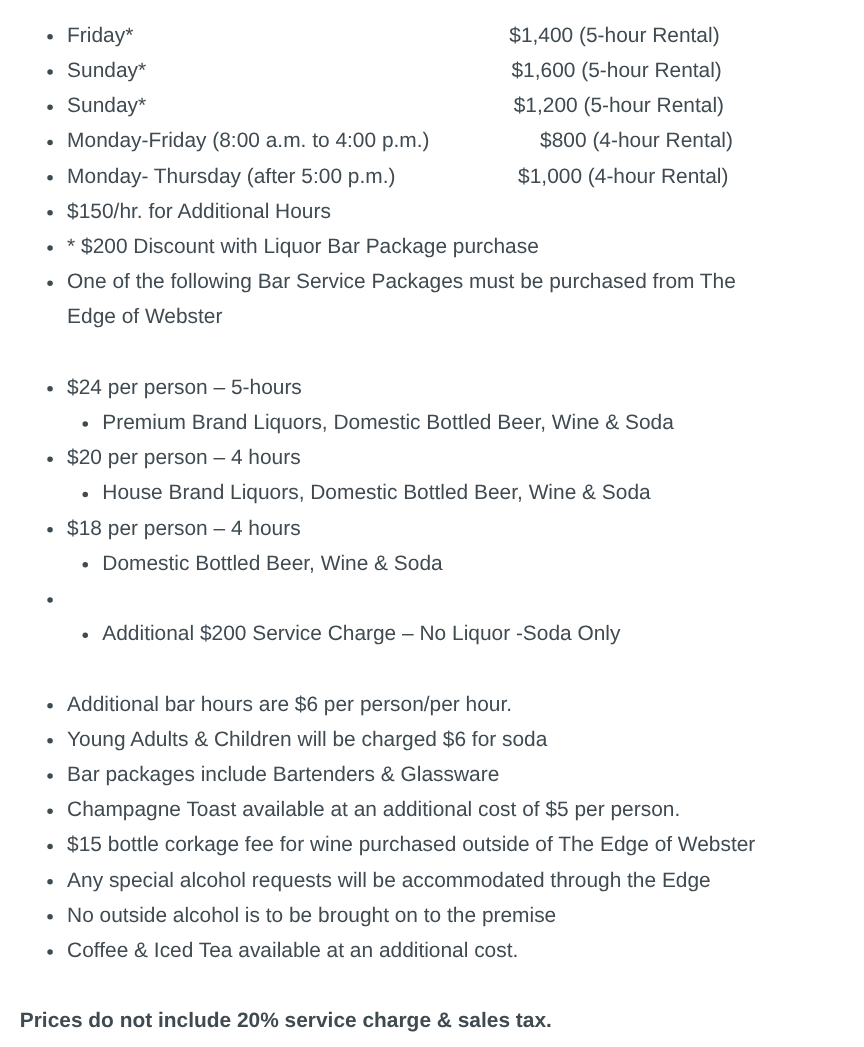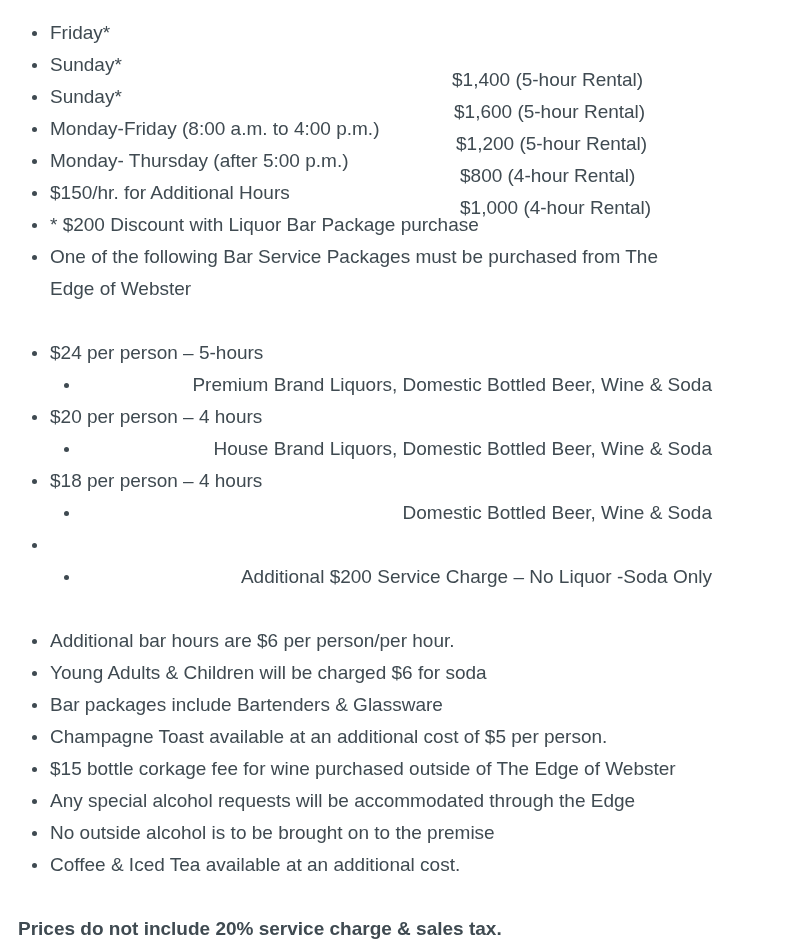--- a/index.html
+++ b/index.html
@@ -4,44 +4,43 @@
   <style>
     html, body { margin: 0; padding: 0; background: #ffffff; }
     body {
       width: 785px; height: 952px; overflow: hidden;
       font-family: "Liberation Sans", sans-serif;
       font-size: 19px;
       color: #3f4a51;
       position: relative;
     }
     ul { margin: 0; padding: 0; list-style: none; }
-    .list { position: absolute; left: 0; top: 17px; width: 712px; }
+    .list { position: absolute; left: 0; top: 17px; width: 712px; padding-left: 11px; }
     li.item {
       position: relative;
       padding-left: 50px;
       line-height: 32px;
       min-height: 32px;
       white-space: nowrap;
     }
     li.item.wrap { white-space: normal; padding-right: 50px; }
     .bullet {
       position: absolute; left: 32px; top: 14px;
       width: 5px; height: 5px; border-radius: 50%;
       background: #3f4a51;
     }
     .price {
-      position: absolute; top: 0; margin-top: 47px;
+      position: absolute; top: 0;
     }
     .spacer { height: 32px; }
     li.sub {
       position: relative;
       padding-left: 82px;
       line-height: 32px;
       white-space: nowrap;
-      text-align: right;
     }
     li.sub .bullet { left: 64px; }
     .footer {
       position: absolute; left: 18px; top: 913px;
       line-height: 32px;
       font-weight: bold;
     }
   </style>
 </head>
 <body>
@@ -58,21 +57,21 @@
     <span class="price" style="left:454px">$1,600 (5-hour Rental)</span>
   </li>
   <li class="item">
     <span class="bullet"></span>
     <span>Sunday*</span>
     <span class="price" style="left:456px">$1,200 (5-hour Rental)</span>
   </li>
   <li class="item">
     <span class="bullet"></span>
     <span>Monday-Friday (8:00 a.m. to 4:00 p.m.)</span>
-    <span class="price" style="left:460px">$800 (4-hour Rental)</span>
+    <span class="price" style="left:480px">$800 (4-hour Rental)</span>
   </li>
   <li class="item">
     <span class="bullet"></span>
     <span>Monday- Thursday (after 5:00 p.m.)</span>
     <span class="price" style="left:460px">$1,000 (4-hour Rental)</span>
   </li>
   <li class="item">
     <span class="bullet"></span>
     <span>$150/hr. for Additional Hours</span>
   </li>

